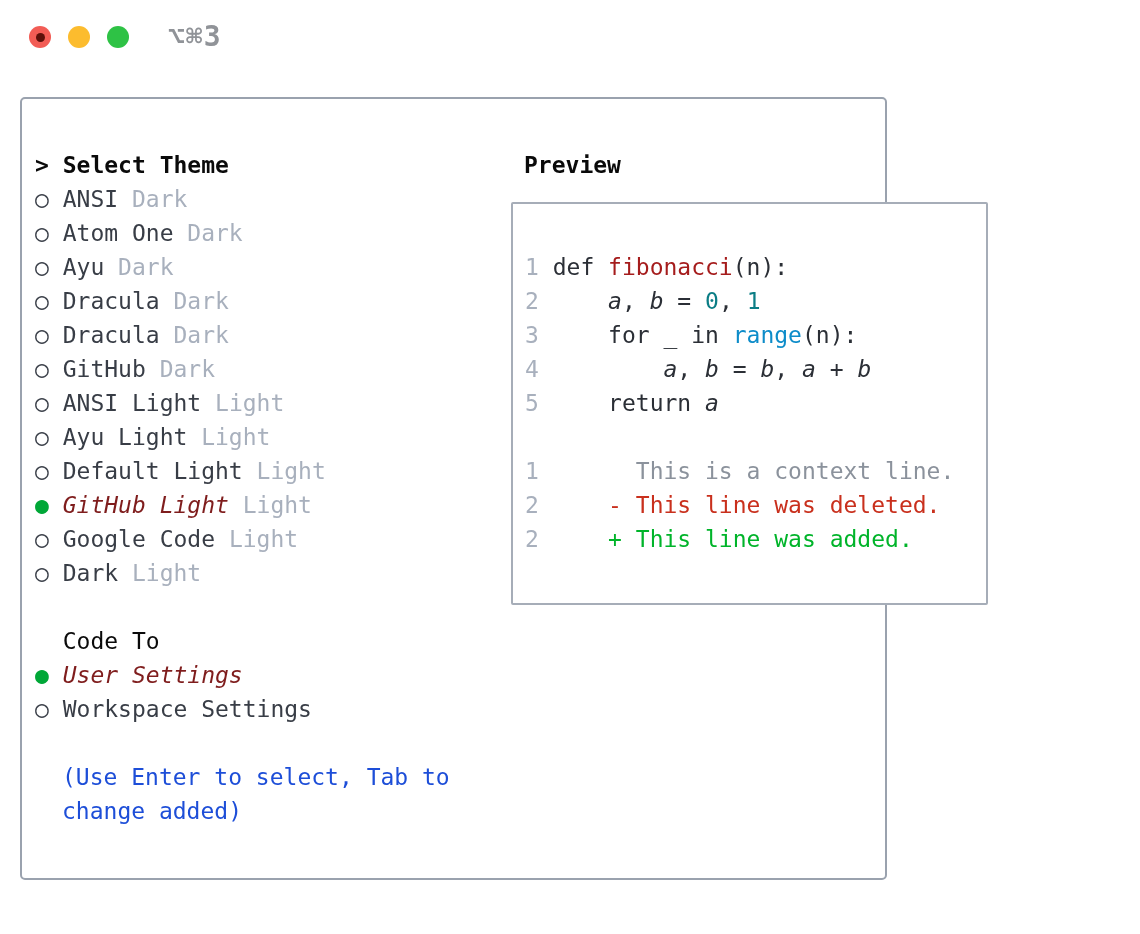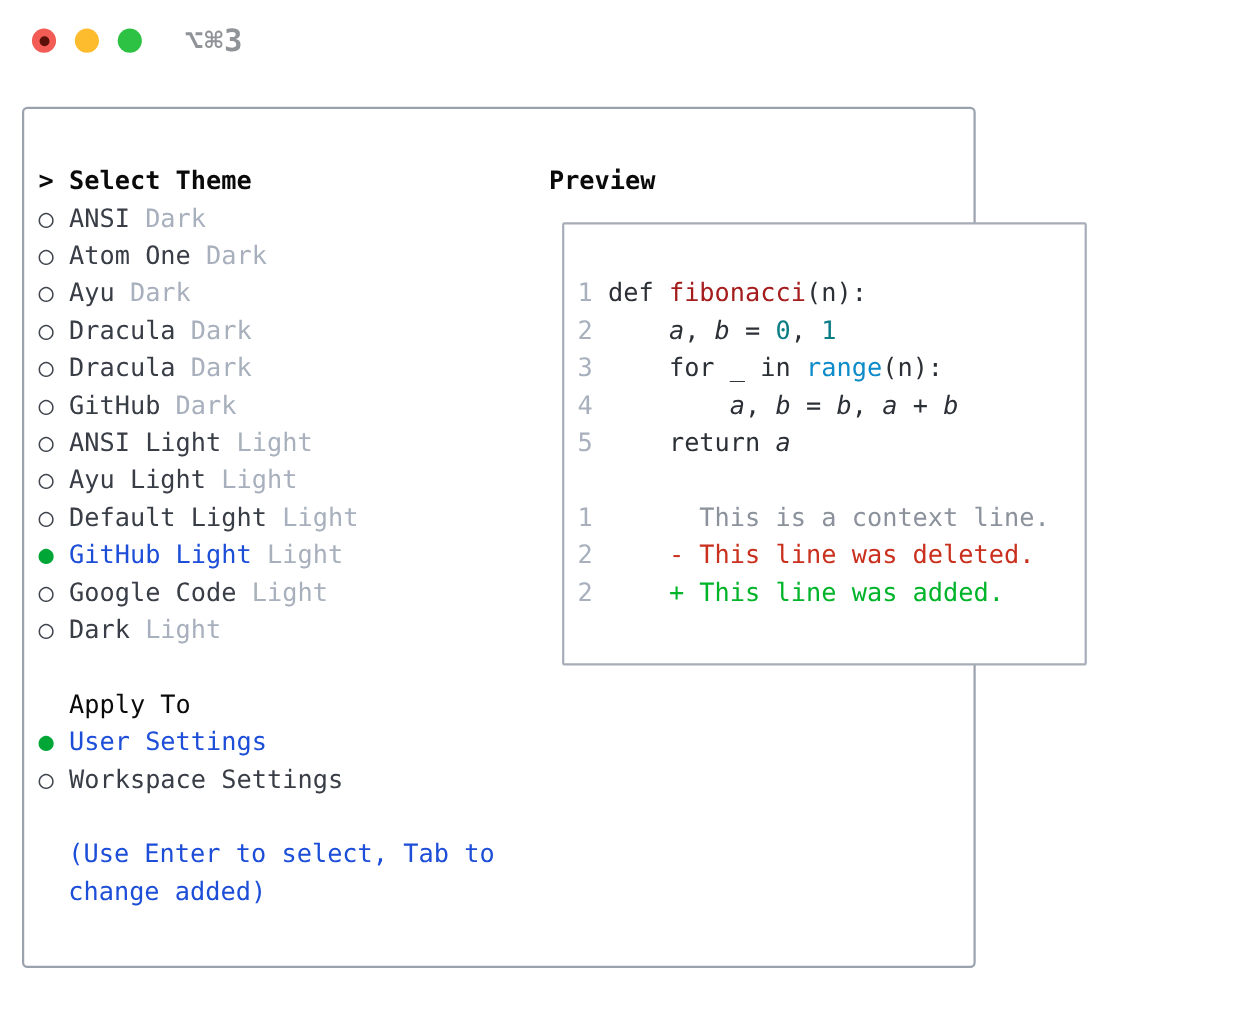--- a/index.html
+++ b/index.html
@@ -40,27 +40,27 @@
   .left-panel { position:absolute; left:13px; top:49px; }
   .row { height:34px; line-height:34px; white-space:pre; font-size:23px; }
   .row.blank { }
   .prompt  { color:#0a0a0a; font-weight:bold; }
   .heading { color:#0a0a0a; font-weight:bold; }
   .subheading { color:#0a0a0a; }
   .indent2 { padding-left:2ch; }
   .bullet { color:#3f444d; }
   .bullet.sel { color:#00a737; }
   .label { color:#383d46; }
-  .label.sel { color:#1d4ed8; }
+  .label.sel { color:#7f1d1d;font-style:italic; }
   .tag { color:#a8b0bd; }
   .hint { color:#1d4ed8;margin-left:27px; }
 
   
   .preview-heading {
-    position:absolute; left:477px; top:49px;
+    position:absolute; left:502px; top:49px;
     font-size:23px; line-height:34px; font-weight:bold; color:#0a0a0a; white-space:pre;
   }
   .preview-box {
     position:absolute; left:489px; top:103px; width:477px; height:403px;
     border:2px solid #a6adb8; border-radius:2px; background:#ffffff;
     padding:46px 0 0 12px; overflow:hidden;
   }
   .codeline { height:34px; line-height:34px; white-space:pre; font-size:23px; }
   .ln      { color:#a8b0bd; }
   .code    { color:#2b2f36;text-align:center; }
@@ -98,21 +98,21 @@
           <div class="row"><span class="bullet">○ </span><span class="label">Dracula</span><span class="tag"> Dark</span></div>
           <div class="row"><span class="bullet">○ </span><span class="label">GitHub</span><span class="tag"> Dark</span></div>
           <div class="row"><span class="bullet">○ </span><span class="label">ANSI Light</span><span class="tag"> Light</span></div>
           <div class="row"><span class="bullet">○ </span><span class="label">Ayu Light</span><span class="tag"> Light</span></div>
           <div class="row"><span class="bullet">○ </span><span class="label">Default Light</span><span class="tag"> Light</span></div>
           <div class="row"><span class="bullet sel">● </span><span class="label sel">GitHub Light</span><span class="tag"> Light</span></div>
           <div class="row"><span class="bullet">○ </span><span class="label">Google Code</span><span class="tag"> Light</span></div>
           <div class="row"><span class="bullet">○ </span><span class="label">Dark</span><span class="tag"> Light</span></div>
         </div>
       <div class="row blank"> </div>
-      <div class="row indent2 subheading">Apply To</div>
+      <div class="row indent2 subheading">Code To</div>
       <div>
           <div class="row"><span class="bullet sel">● </span><span class="label sel">User Settings</span></div>
           <div class="row"><span class="bullet">○ </span><span class="label">Workspace Settings</span></div>
         </div>
       <div class="row blank"> </div>
       <div class="row hint">(Use Enter to select, Tab to</div>
       <div class="row hint">change added)</div>
     </div>
 
     <div class="preview-heading">Preview</div>

